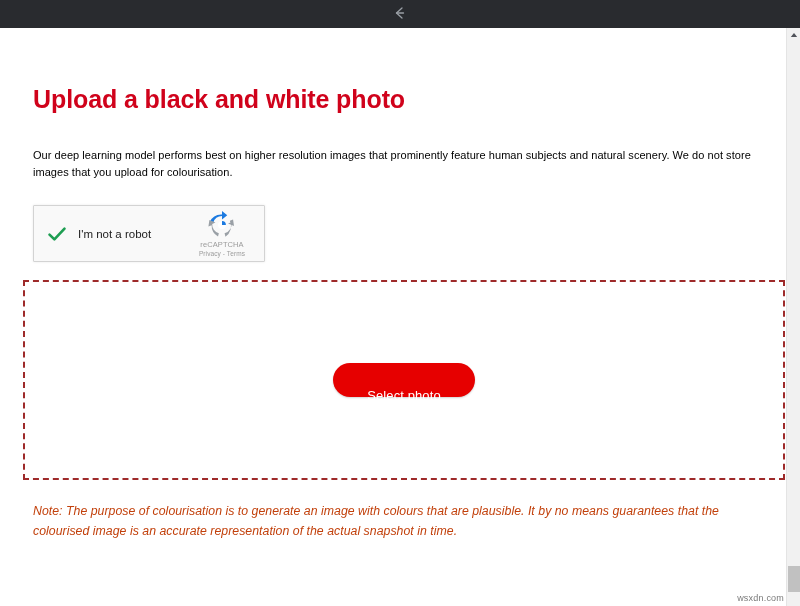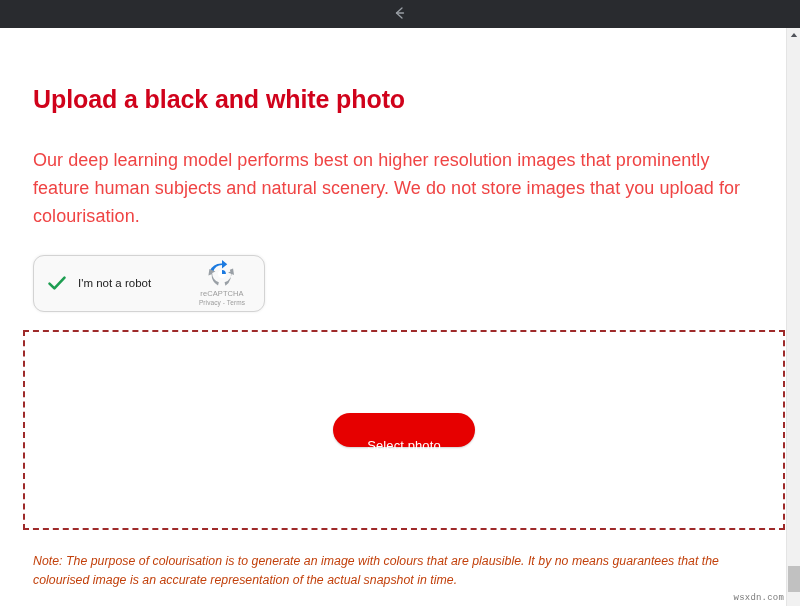--- a/index.html
+++ b/index.html
@@ -141,36 +141,36 @@
     color: #d0021b;
     font-size: 25px;
     font-weight: bold;
     margin: 0;
     padding-top: 56px;
     letter-spacing: -0.1px;
     line-height: 1.2;
   }
 
   p.intro {
-    color: #ef4444;
-    font-size: 18px;
+    color: #000000;
+    font-size: 11px;
     line-height: 1.55;
     margin: 33px 0 12px 0;
     max-width: 718px;
     letter-spacing: 0.05px;
   }
 
   
   .recaptcha {
     margin-top: 24px;
     width: 232px;
     height: 57px;
     background: #f9f9f9;
     border: 1px solid #d3d3d3;
-    border-radius: 11px;
+    border-radius: 1px;
     box-shadow: 0 0 3px rgba(0,0,0,0.08);
     display: flex;
     align-items: center;
     box-sizing: border-box;
     padding: 0 11px 0 11px;
   }
   .rc-check {
     width: 24px; height: 24px;
     flex: 0 0 auto;
     display: flex;
@@ -271,21 +271,21 @@
     background: #c1c1c1;
   }
 
   
   .watermark {
     position: absolute;
     right: 16px;
     bottom: 3px;
     font-size: 9px;
     color: #7a7a7a;
-    font-family: Liberation Mono, monospace;
+    font-family: Liberation Sans, sans-serif;
     letter-spacing: 0.2px;
   }
 </style>
 </head>
 <body>
 
 <div class="browser">
 
   <div class="toolbar">
 

